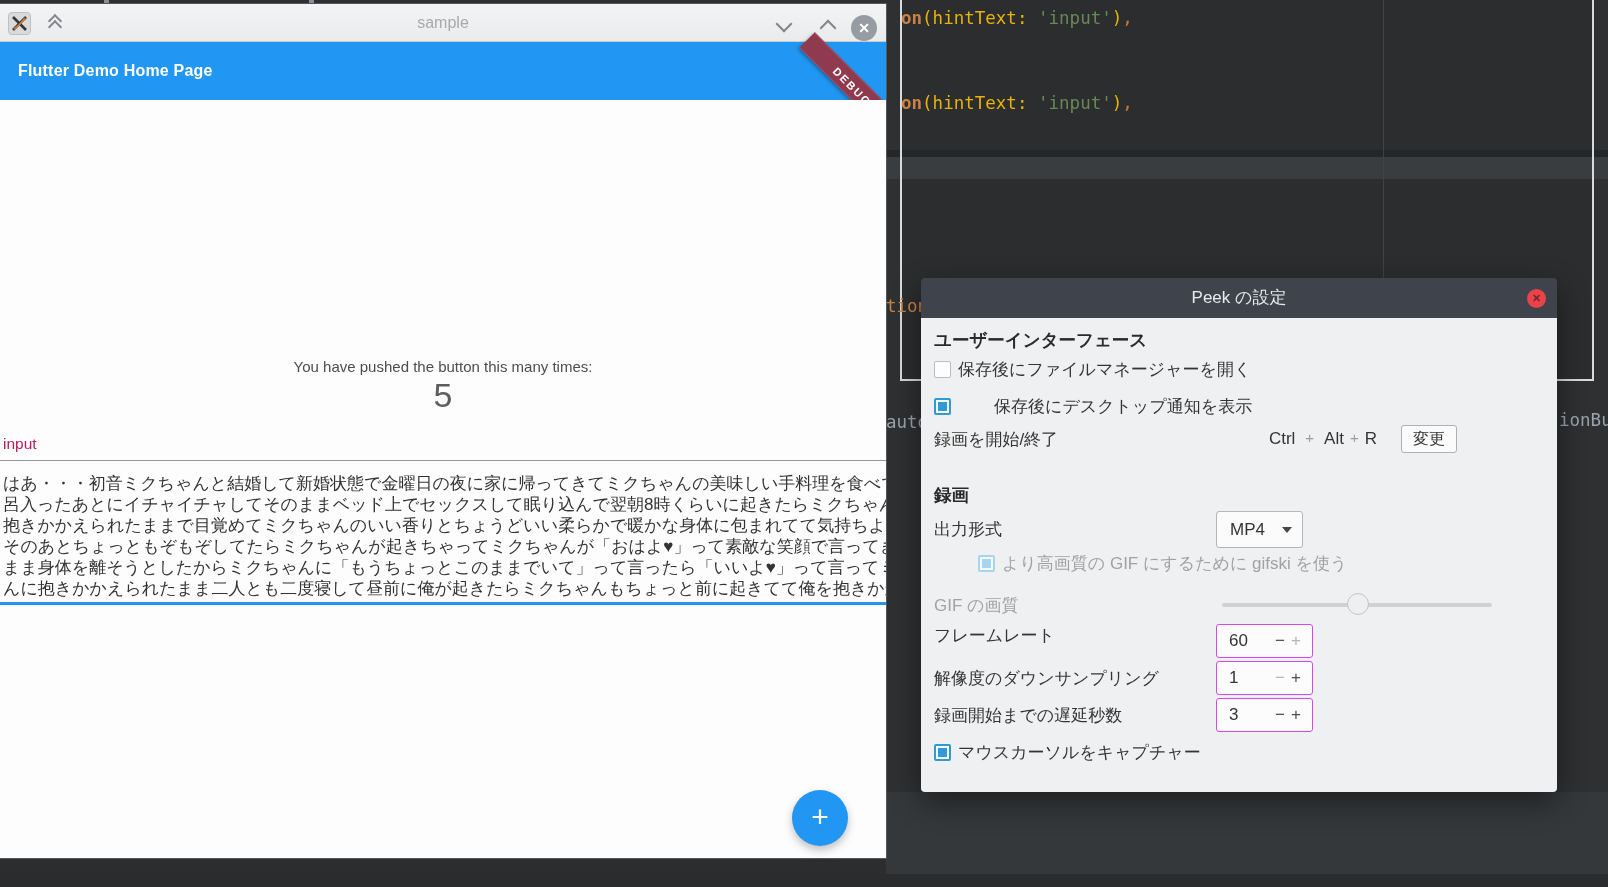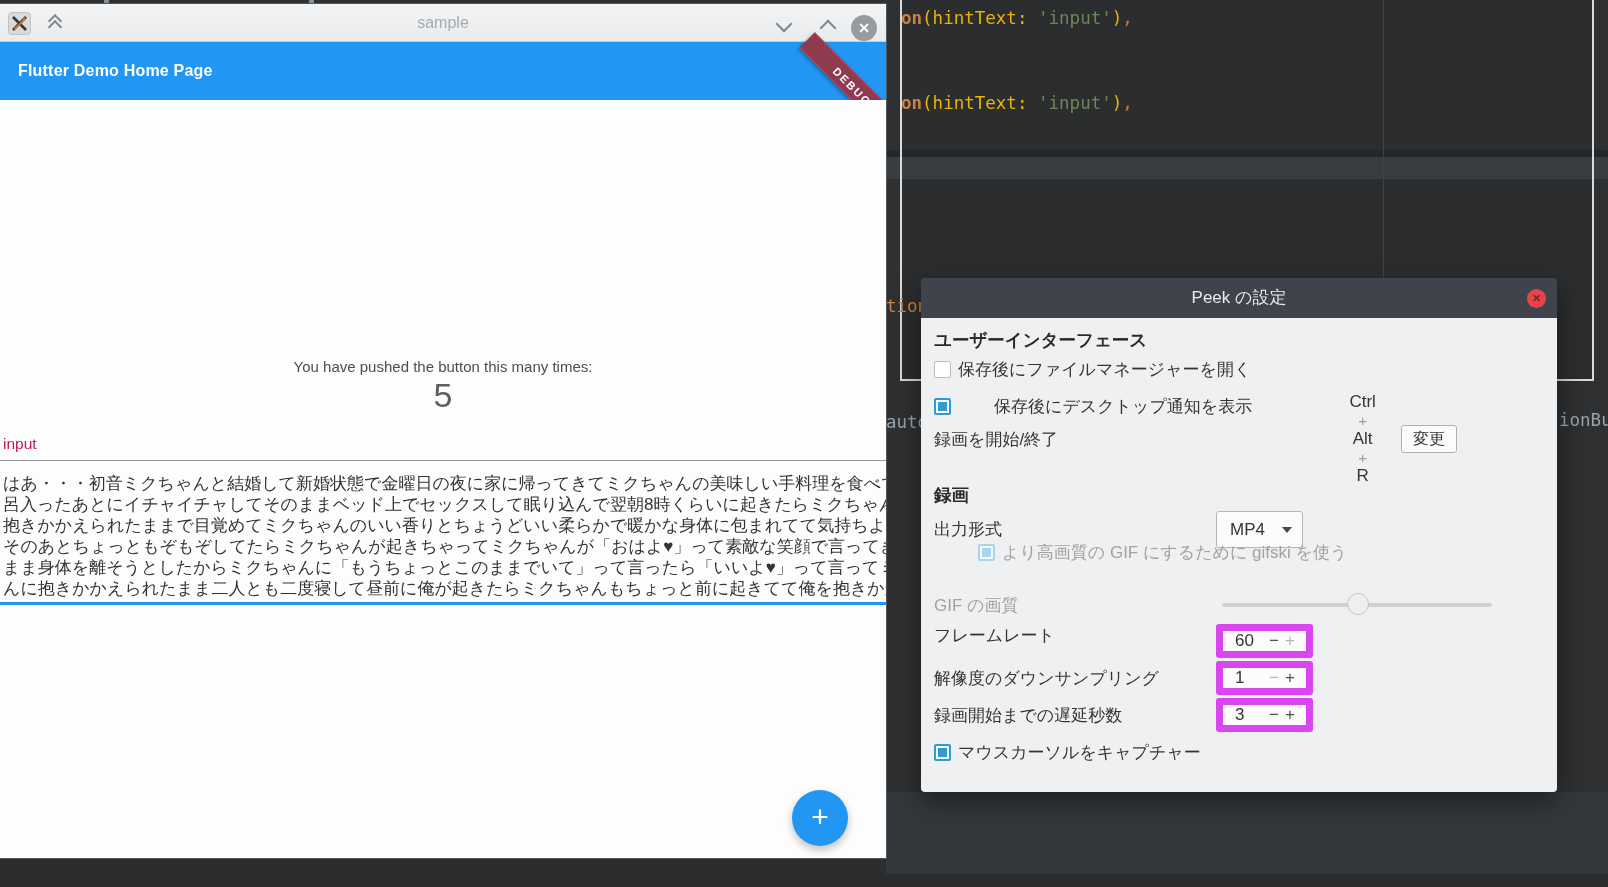--- a/index.html
+++ b/index.html
@@ -67,33 +67,33 @@
   .dlabel { font-size:17px; color:#343434; }
   .dlabel.disabled { color:#A2A2A2; }
 
   .cb { width:17px; height:17px; border-radius:2px; margin-right:7px; flex:none; display:flex; align-items:center; justify-content:center; }
   .cb.unchecked { background:#FDFDFD; border:1px solid #B9BBBC; }
   .cb.checked { background:#FFFFFF; border:2px solid #2E9BD6; }
   .cb.checked .cb-inner { width:9px; height:9px; background:#2E9BD6; }
   .cb.checked.disabled { border-color:#A7D4EE; background:#F6F8F9; }
   .cb.checked.disabled .cb-inner { background:#A7D4EE; }
 
-  .key-group { display:flex; align-items:center; margin-left:auto;flex-direction:column; }
+  .key-group { display:flex; align-items:flex-start; margin-left:auto; }
   .key-text { font-size:17px; color:#343434; }
   .key-plus { font-size:15px; color:#9B9DA0; margin:0 10px; }
   .change-btn { width:56px; height:28px; margin-left:24px; margin-right:100px; background:#FBFBFB; border:1px solid #AEB0B2; border-radius:3px; font-size:16px; color:#343434; text-align:center; line-height:26px; }
 
   .combo { position:absolute; left:295px; top:233px; width:87px; height:37px; background:#FBFBFB; border:1px solid #B4B6B8; border-radius:3px; display:flex; align-items:center; }
   .combo-value { font-size:17px; color:#343434; margin-left:13px; }
   .caret-down { width:0; height:0; border-left:5px solid transparent; border-right:5px solid transparent; border-top:6px solid #44484B; margin-left:auto; margin-right:10px; }
 
   .slider-track { position:absolute; left:301px; top:325px; width:270px; height:4px; border-radius:2px; background:#CFD1D3; }
   .slider-thumb { position:absolute; left:426px; top:315px; width:22px; height:22px; border-radius:50%; background:#EFEFEF; border:1px solid #C2C4C6; }
 
-  .spinbox { position:absolute; left:295px; width:97px; height:34px; background:#FCFCFC; border:7px solid #d946ef; border-radius:3px; display:flex; align-items:center; }
+  .spinbox { position:absolute; left:295px; width:97px; height:34px; background:#FCFCFC; border:1px solid #d946ef; border-radius:3px; display:flex; align-items:center; }
   .spin-value { font-size:17px; color:#343434; margin-left:12px; }
   .spin-btn { width:16px; text-align:center; font-size:17px; }
   .spin-minus { margin-left:auto; }
   .spin-plus { margin-right:8px; }
   .sb-dark { color:#4F4F4F; } .sb-dim { color:#B5B5B5; }
 </style>
 </head>
 <body>
 
 <div class="screen">
@@ -201,21 +201,21 @@
     <div class="dheading" style="top:205px;">録画</div>
 
     <div class="drow" style="top:239px; height:24px;">
       <span class="dlabel">出力形式</span>
     </div>
     <div class="combo">
       <span class="combo-value">MP4</span>
       <span class="caret-down"></span>
     </div>
 
-    <div class="drow" style="top:262px; height:24px;padding-left:44px;">
+    <div class="drow" style="top:273px; height:24px;padding-left:44px;">
       <span class="cb checked disabled">
           <span class="cb-inner"></span>
         </span>
       <span class="dlabel disabled">より高画質の GIF にするために gifski を使う</span>
     </div>
 
     <div class="drow" style="top:315px; height:24px;">
       <span class="dlabel disabled">GIF の画質</span>
     </div>
     <div class="slider-track"></div>

